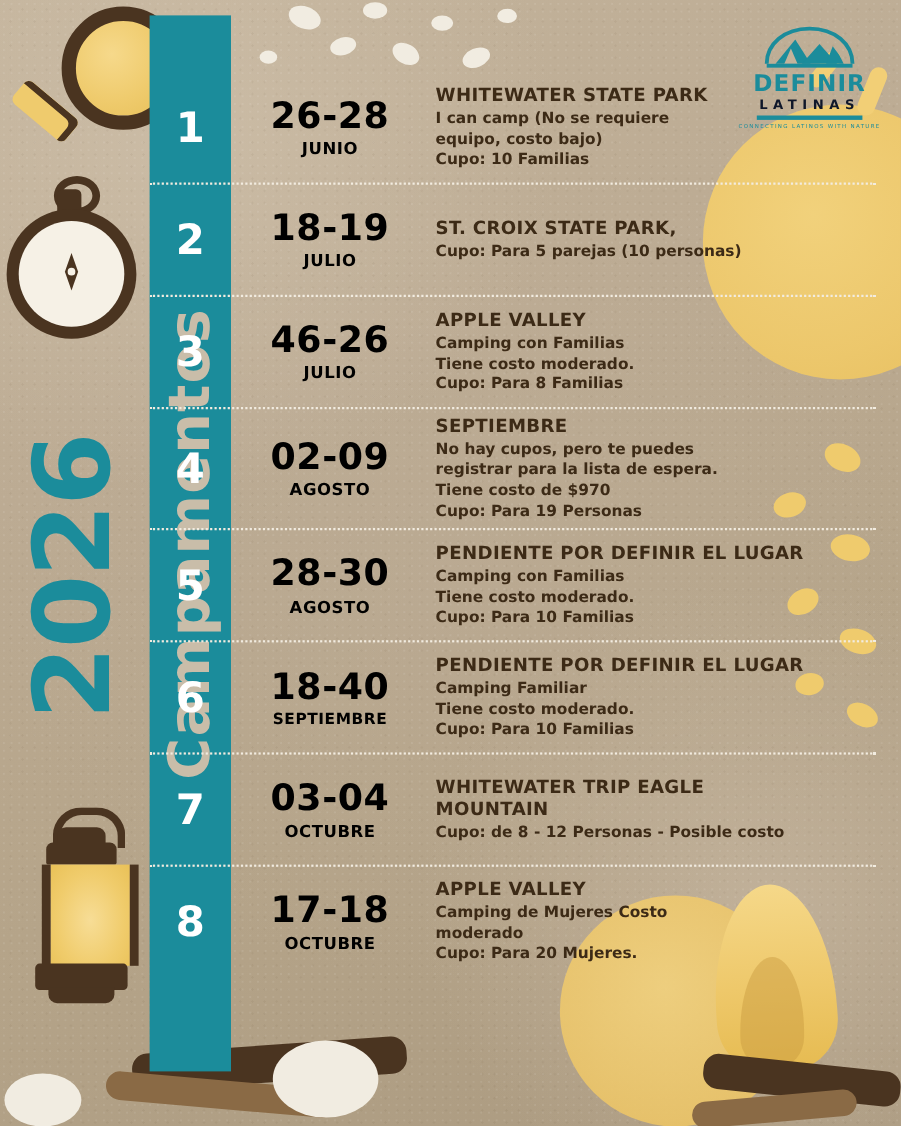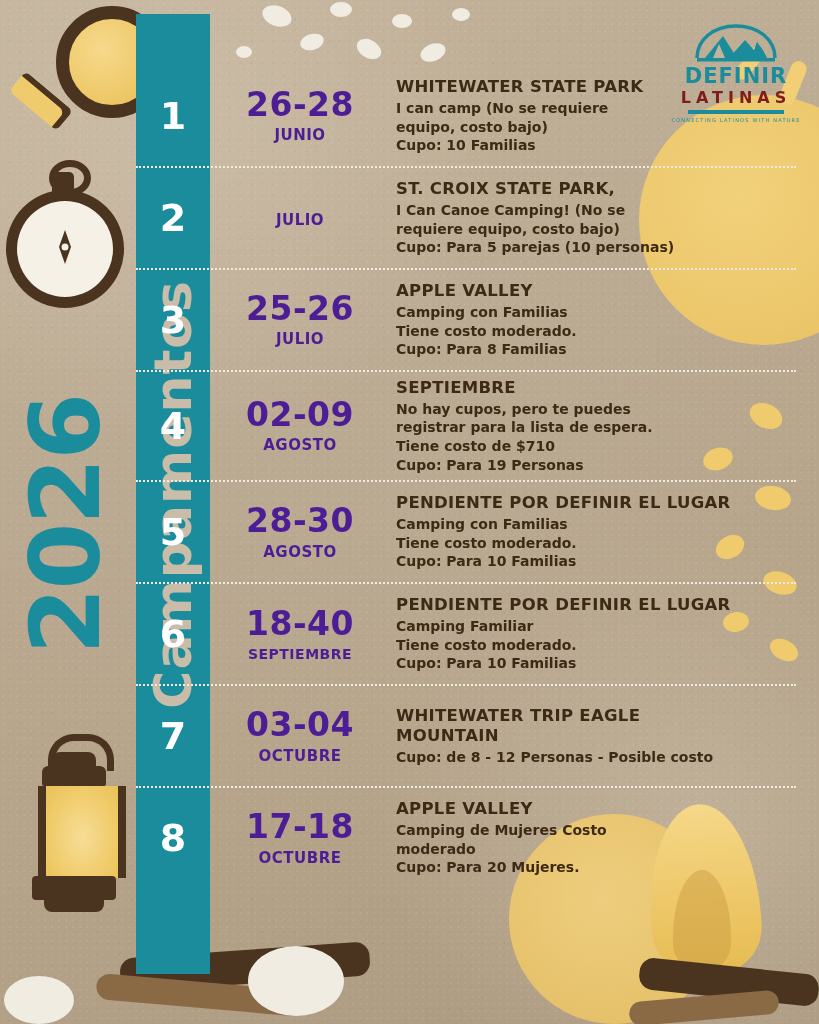--- a/index.html
+++ b/index.html
@@ -214,23 +214,23 @@
     font-family: "DejaVu Sans", sans-serif;
     font-weight: bold;
     font-size: 21px;
     letter-spacing: 1px;
     line-height: 1;
     color: #1b8c9b;
   }
   .logo-sub {
     font-family: "DejaVu Sans", sans-serif;
     font-weight: bold;
-    font-size: 16px;
+    font-size: 12px;
     letter-spacing: 5px;
-    color: #7f1d1d;
+    color: #0f172a;
     margin-top: 1px;
   }
   .logo-tag {
     font-family: "DejaVu Sans", sans-serif;
     font-size: 5px;
     letter-spacing: 1.2px;
     color: #1b8c9b;
     margin-top: 3px;
   }
   .logo-bar {
@@ -260,21 +260,21 @@
     color: #ffffff;
     font-family: "DejaVu Sans", sans-serif;
     font-weight: bold;
     font-size: 38px;
     line-height: 1;
   }
   .date {
     width: 180px;
     flex: 0 0 180px;
     text-align: center;
-    color: #4c1d95;
+    color: #000000;
   }
   .date .d {
     font-family: "DejaVu Sans", sans-serif;
     font-weight: bold;
     font-size: 33px;
     letter-spacing: .5px;
     line-height: 1.05;
   }
   .date .m {
     font-family: "DejaVu Sans", sans-serif;
@@ -421,55 +421,54 @@
       <div class="place">WHITEWATER STATE PARK</div>
       <div class="det">I can camp (No se requiere
 equipo, costo bajo)</div>
       <div class="cupo">Cupo: 10 Familias</div>
     </div>
   </div>
 
   <div class="row">
     <div class="num">2</div>
     <div class="date">
+      <div class="d">18-19</div>
       <div class="m">JULIO</div>
     </div>
     <div class="info">
       <div class="place">ST. CROIX STATE PARK,</div>
-      <div class="det">I Can Canoe Camping! (No se
-requiere equipo, costo bajo)</div>
       <div class="cupo">Cupo: Para 5 parejas (10 personas)</div>
     </div>
   </div>
 
   <div class="row">
     <div class="num">3</div>
     <div class="date">
-      <div class="d">25-26</div>
+      <div class="d">46-26</div>
       <div class="m">JULIO</div>
     </div>
     <div class="info">
       <div class="place">APPLE VALLEY</div>
       <div class="det">Camping con Familias
 Tiene costo moderado.</div>
       <div class="cupo">Cupo: Para 8 Familias</div>
     </div>
   </div>
 
   <div class="row">
     <div class="num">4</div>
     <div class="date">
       <div class="d">02-09</div>
       <div class="m">AGOSTO</div>
     </div>
     <div class="info">
       <div class="place">SEPTIEMBRE</div>
       <div class="det">No hay cupos, pero te puedes
 registrar para la lista de espera.
-Tiene costo de $710</div>
+Tiene costo de $970</div>
       <div class="cupo">Cupo: Para 19 Personas</div>
     </div>
   </div>
 
   <div class="row">
     <div class="num">5</div>
     <div class="date">
       <div class="d">28-30</div>
       <div class="m">AGOSTO</div>
     </div>

